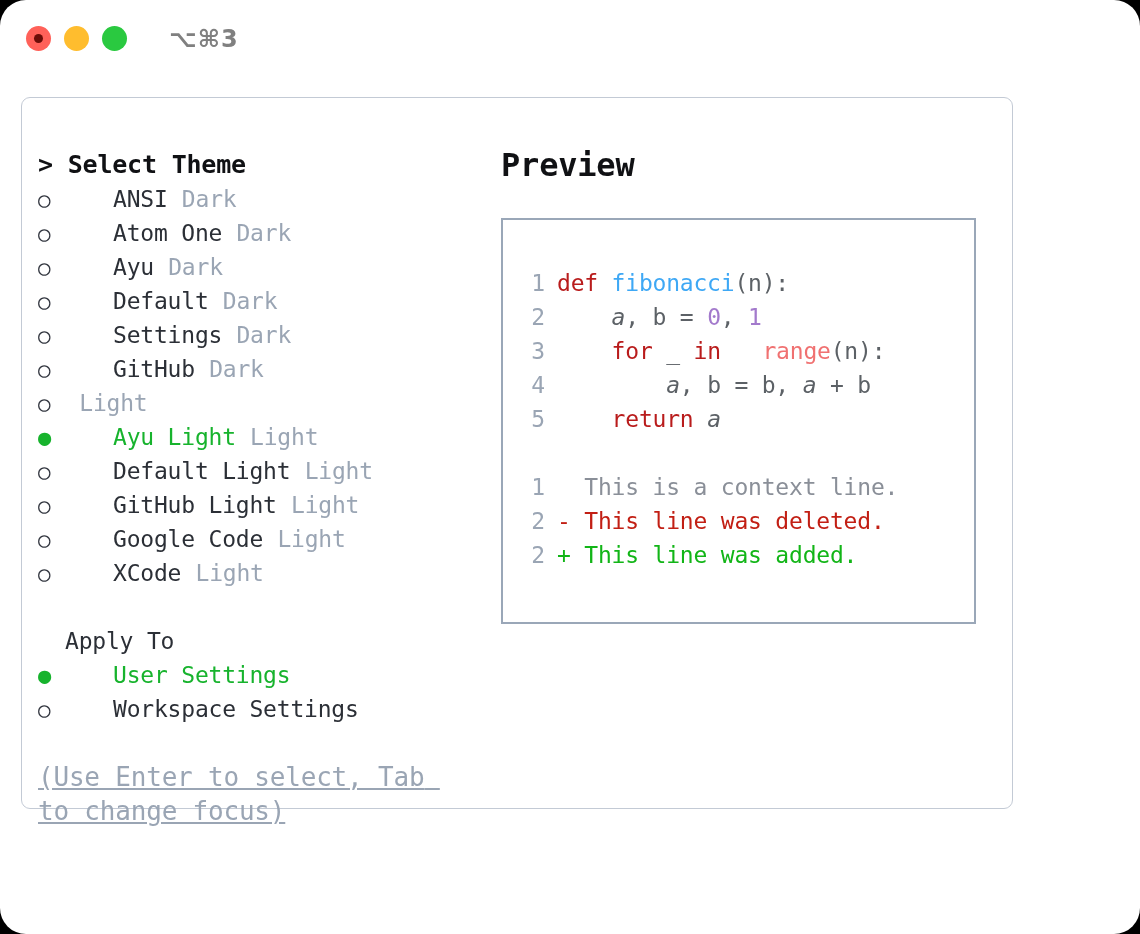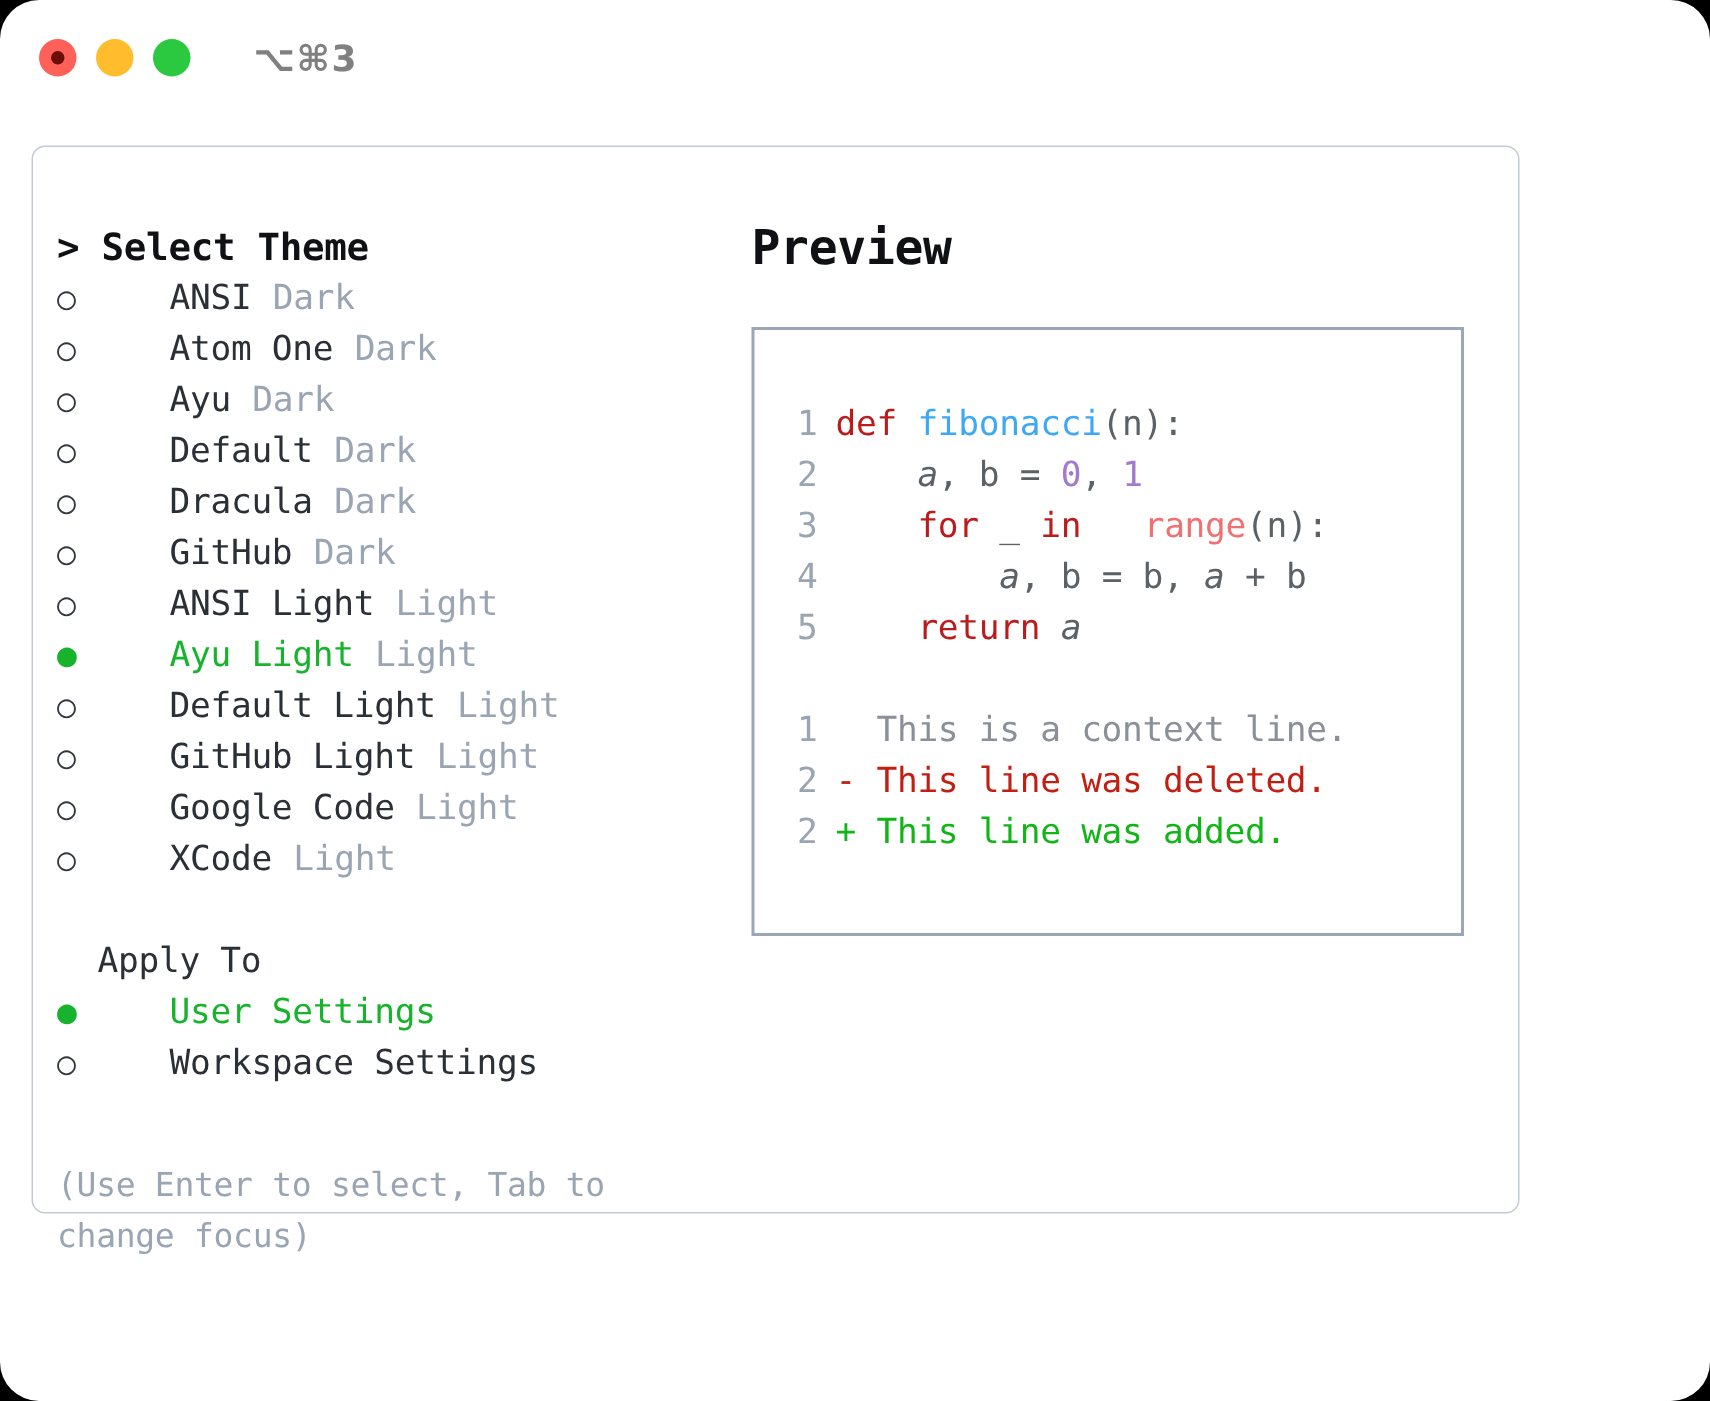--- a/index.html
+++ b/index.html
@@ -139,27 +139,28 @@
   .apply-head {
     font-size: 23px;
     color: #2b2f36;
     line-height: 34px;
     padding-left: 27px;
     white-space: pre;
     letter-spacing: -0.2px;
   }
 
   .hint {
-    margin-top: 48px;
-    font-size: 22px;
+    margin-top: 34px;
+    font-size: 26px;
     color: #9aa5b4;
     line-height: 34px;
     width: 400px;
     white-space: pre-wrap;
     letter-spacing: -0.2px;
+    text-decoration: underline;
   }
 
   
   .right-col {
     position: absolute;
     left: 479px;
     top: 50px;
     width: 500px;
   }
   .preview-head {
@@ -238,23 +239,23 @@
 
       <div class="left-col">
 
         <div class="section-head">&gt; Select Theme</div>
 
         <div id="theme-list">
             <div class="opt-row"><span class="marker">○</span><span class="opt-label">ANSI</span><span class="opt-meta pad">Dark</span></div>
             <div class="opt-row"><span class="marker">○</span><span class="opt-label">Atom One</span><span class="opt-meta pad">Dark</span></div>
             <div class="opt-row"><span class="marker">○</span><span class="opt-label">Ayu</span><span class="opt-meta pad">Dark</span></div>
             <div class="opt-row"><span class="marker">○</span><span class="opt-label">Default</span><span class="opt-meta pad">Dark</span></div>
-            <div class="opt-row"><span class="marker">○</span><span class="opt-label">Dracula</span><span class="opt-meta pad">Dark</span></div>
+            <div class="opt-row"><span class="marker">○</span><span class="opt-label">Settings</span><span class="opt-meta pad">Dark</span></div>
             <div class="opt-row"><span class="marker">○</span><span class="opt-label">GitHub</span><span class="opt-meta pad">Dark</span></div>
-            <div class="opt-row"><span class="marker">○</span><span class="opt-label">ANSI Light</span><span class="opt-meta pad">Light</span></div>
+            <div class="opt-row"><span class="marker">○</span><span class="opt-meta pad">Light</span></div>
             <div class="opt-row selected"><span class="marker sel">●</span><span class="opt-label">Ayu Light</span><span class="opt-meta pad">Light</span></div>
             <div class="opt-row"><span class="marker">○</span><span class="opt-label">Default Light</span><span class="opt-meta pad">Light</span></div>
             <div class="opt-row"><span class="marker">○</span><span class="opt-label">GitHub Light</span><span class="opt-meta pad">Light</span></div>
             <div class="opt-row"><span class="marker">○</span><span class="opt-label">Google Code</span><span class="opt-meta pad">Light</span></div>
             <div class="opt-row"><span class="marker">○</span><span class="opt-label">XCode</span><span class="opt-meta pad">Light</span></div>
           </div>
 
         <div class="gap-block"></div>
 
         <div class="apply-head">Apply To</div>

